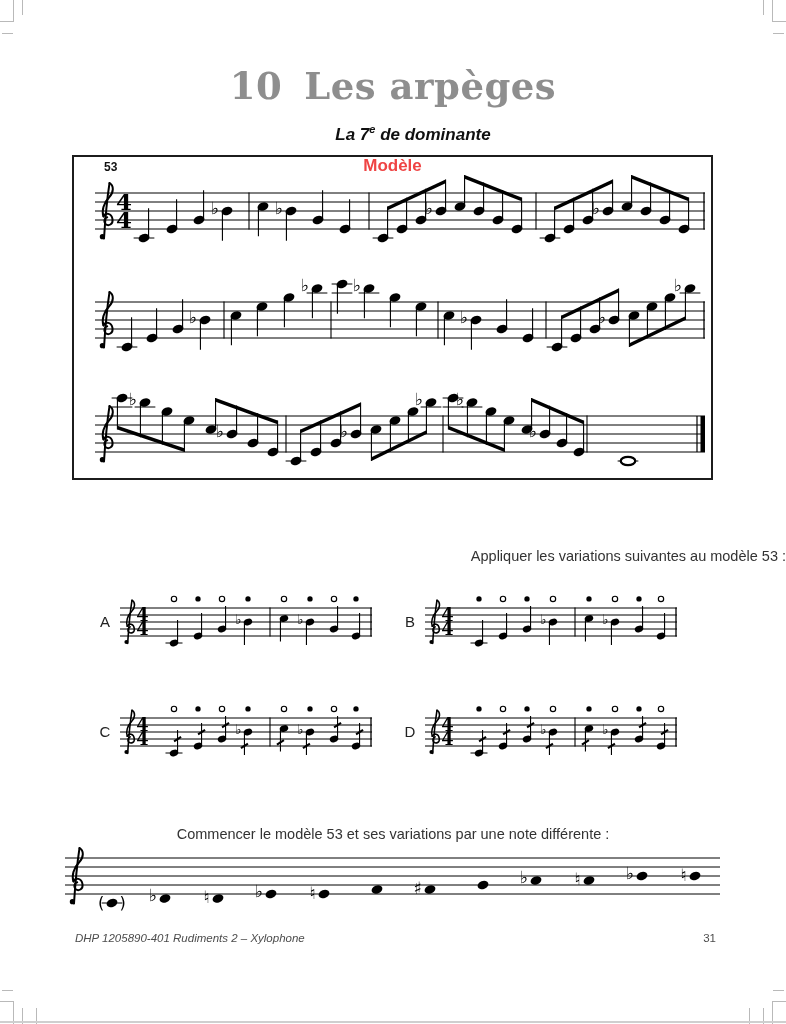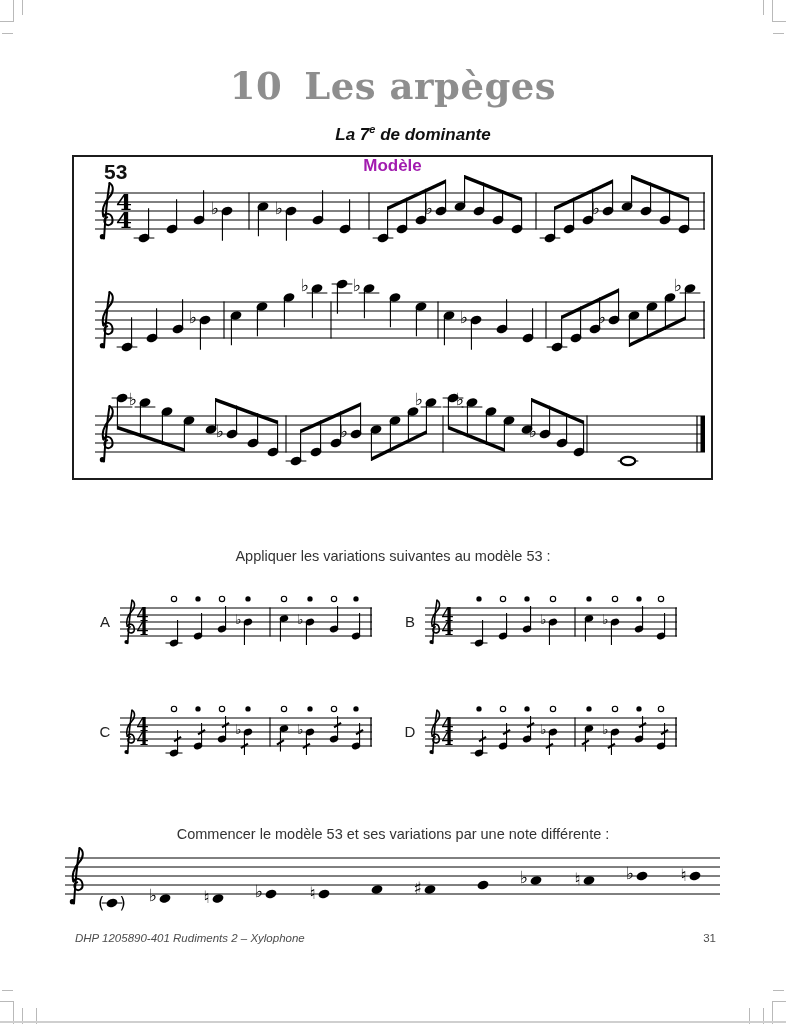--- a/index.html
+++ b/index.html
@@ -8,25 +8,25 @@
   .crop{position:absolute;background:#b9b9b9;}
   .bottom-edge{position:absolute;left:0;top:1021px;width:786px;height:2px;background:#cfcfcf;}
   .title{position:absolute;top:64px;left:0;width:100%;text-align:center;
          font-family:"DejaVu Serif",serif;font-weight:700;font-size:37px;color:#8e8e8e;letter-spacing:0.5px;}
   .title .num{margin-right:22px;}
   .subtitle{position:absolute;top:123px;left:0;width:100%;text-align:center;
             font-style:italic;font-weight:700;font-size:17px;color:#101010;padding-left:20px;}
   .subtitle sup{font-size:11px;font-weight:700;}
   .model-box{position:absolute;left:72px;top:155px;width:641px;height:325px;
              border:2px solid #1c1c1c;box-sizing:border-box;background:transparent;}
-  .model-num{position:absolute;left:104px;top:160px;font-size:21px;font-weight:600;color:#111;}
+  .model-num{position:absolute;left:104px;top:160px;font-size:12px;font-weight:600;color:#111;}
   .model-title{position:absolute;left:72px;top:156px;width:641px;text-align:center;
-               font-size:17px;font-weight:700;color:#a21caf;}
+               font-size:17px;font-weight:700;color:#ef4444;}
   .instr{position:absolute;left:0;width:100%;text-align:center;font-size:14.5px;color:#333;}
-  #instr1{top:548px;}
+  #instr1{top:548px;text-align:right;}
   #instr2{top:826px;}
   .varlabel{position:absolute;font-size:15px;color:#222;width:22px;text-align:center;}
   #lab-A{left:94px;top:613px;}
   #lab-B{left:399px;top:613px;}
   #lab-C{left:94px;top:723px;}
   #lab-D{left:399px;top:723px;}
   .footer{position:absolute;top:932px;font-size:11.5px;color:#4c4c4c;}
   #footer-left{left:75px;font-style:italic;}
   #footer-right{right:70px;}
   #notation-svg{position:absolute;left:0;top:0;pointer-events:none;}

